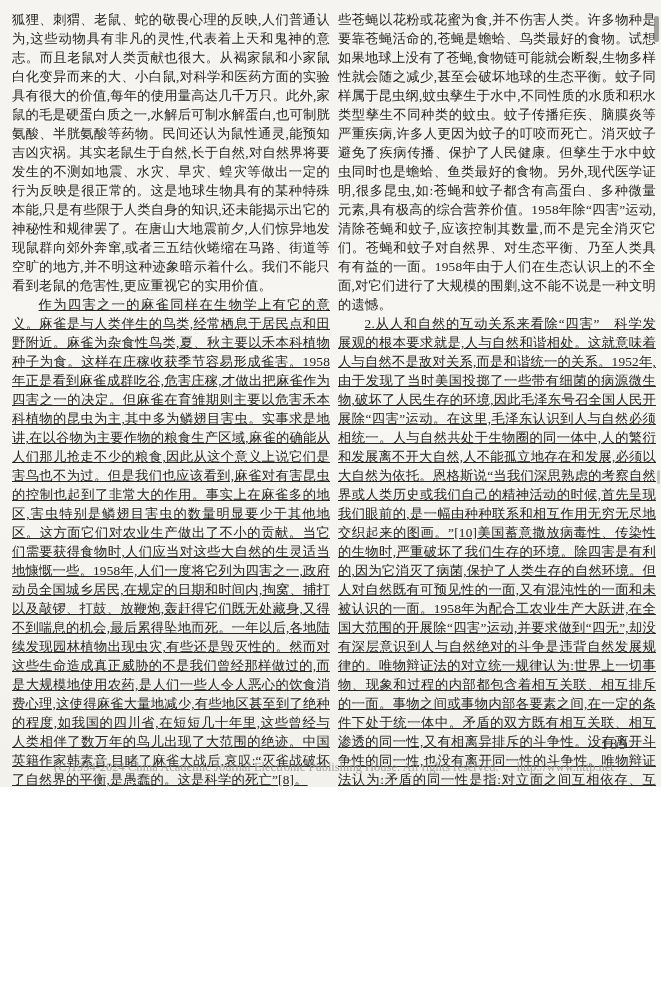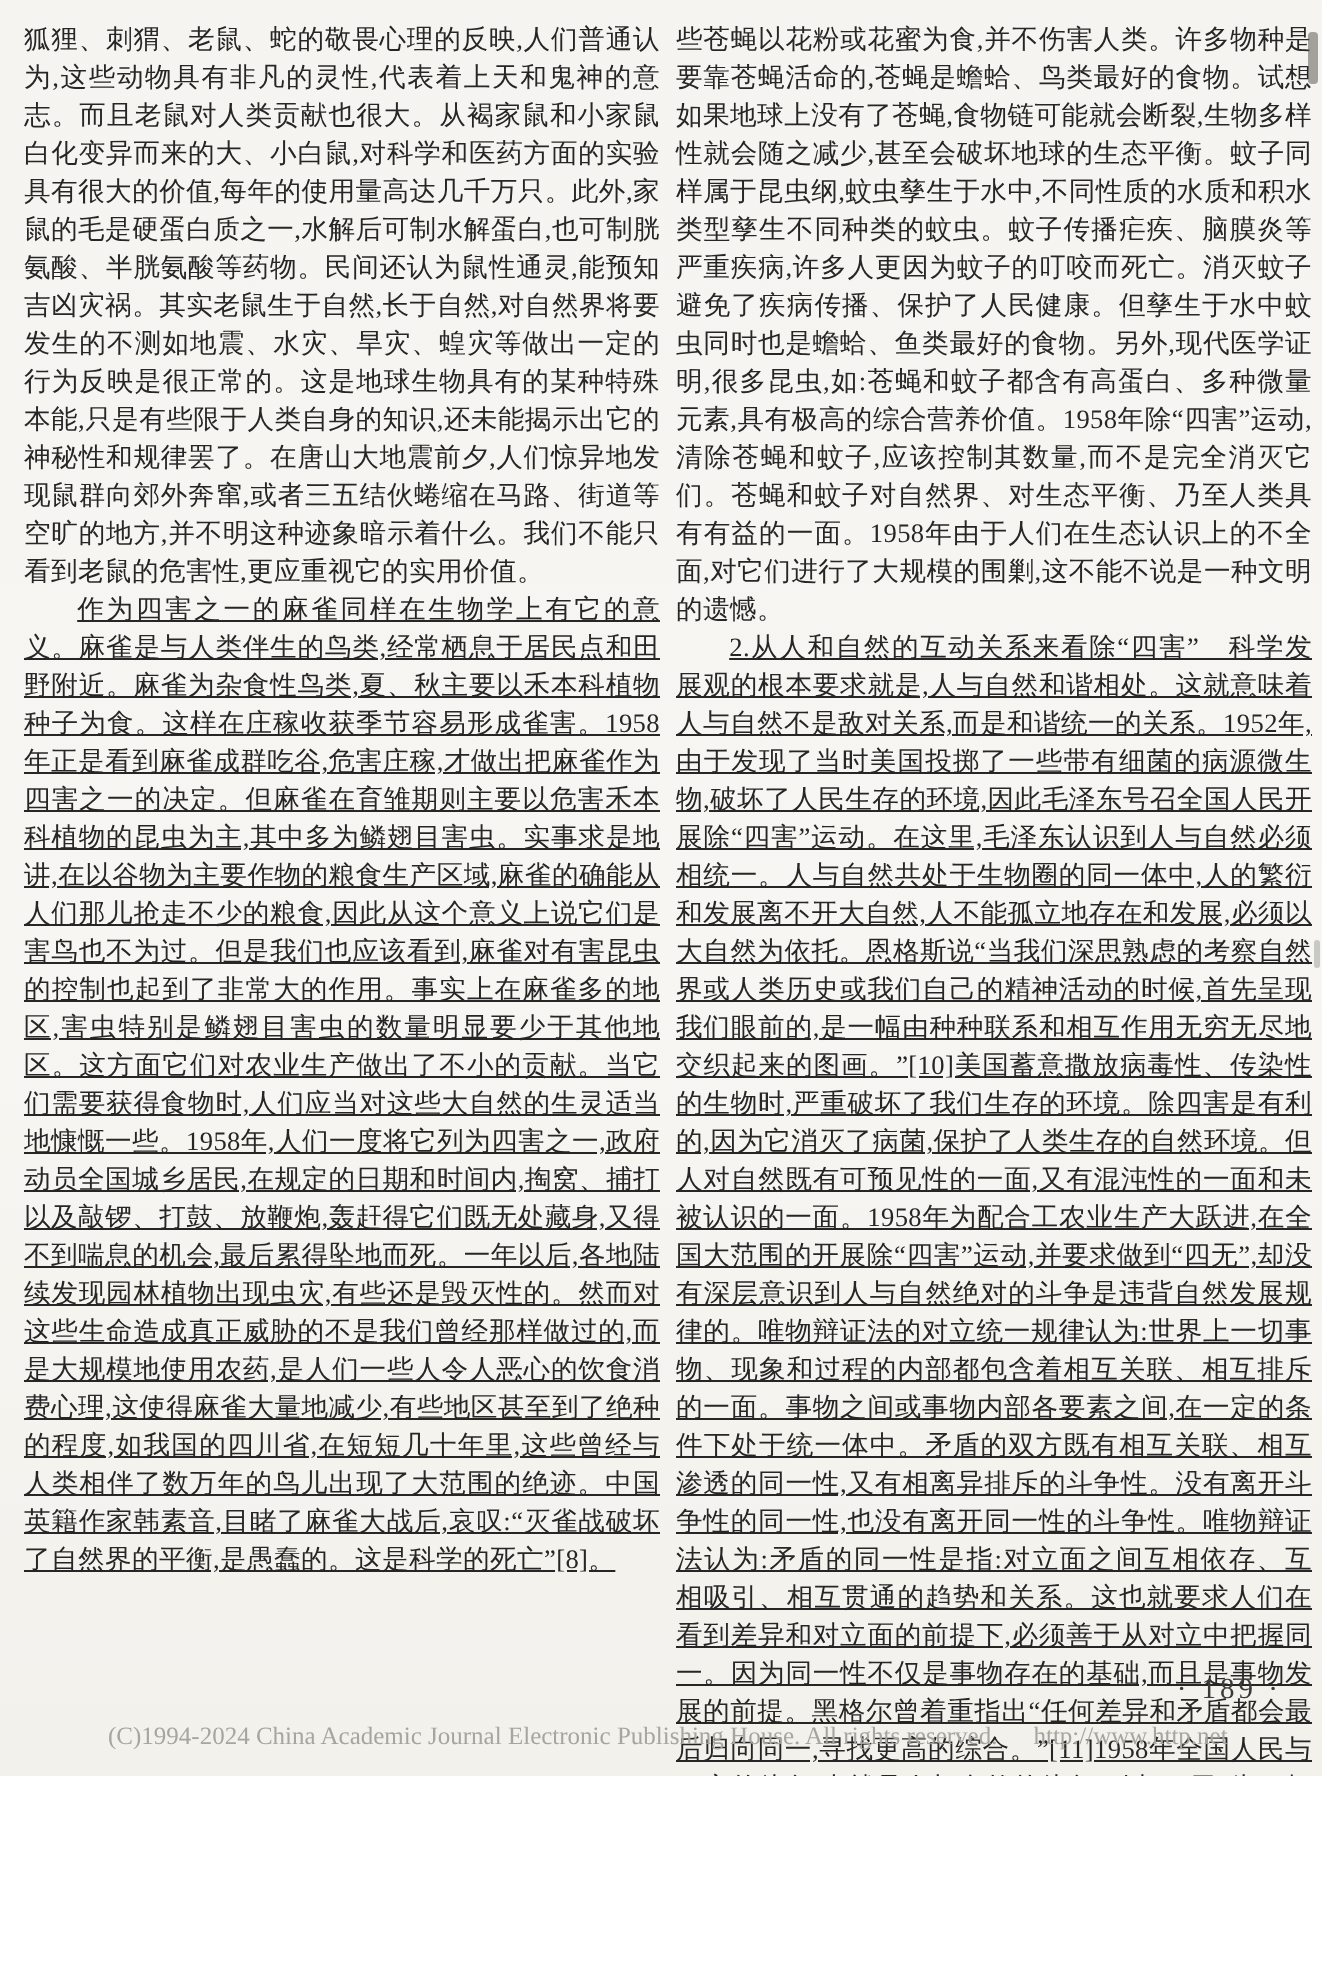--- a/index.html
+++ b/index.html
@@ -3,21 +3,21 @@
 <meta charset="utf-8">
 <style>
   * { margin: 0; padding: 0; box-sizing: border-box; }
   html, body {
     width: 661px;
     font-family: "Liberation Serif", "DejaVu Serif", serif;
   }
   .page {
     position: relative;
     width: 661px;
-    height: 888px;
+    height: 787px;
     background: #f6f5f1;
     background-image: linear-gradient(180deg, #f5f4f0 0%, #f7f6f2 55%, #f2f1ec 100%);
     overflow: hidden;
     color: #262626;
   }
   .columns {
     display: flex;
     gap: 8px;
     padding: 10px 6px 0 12px;
   }

